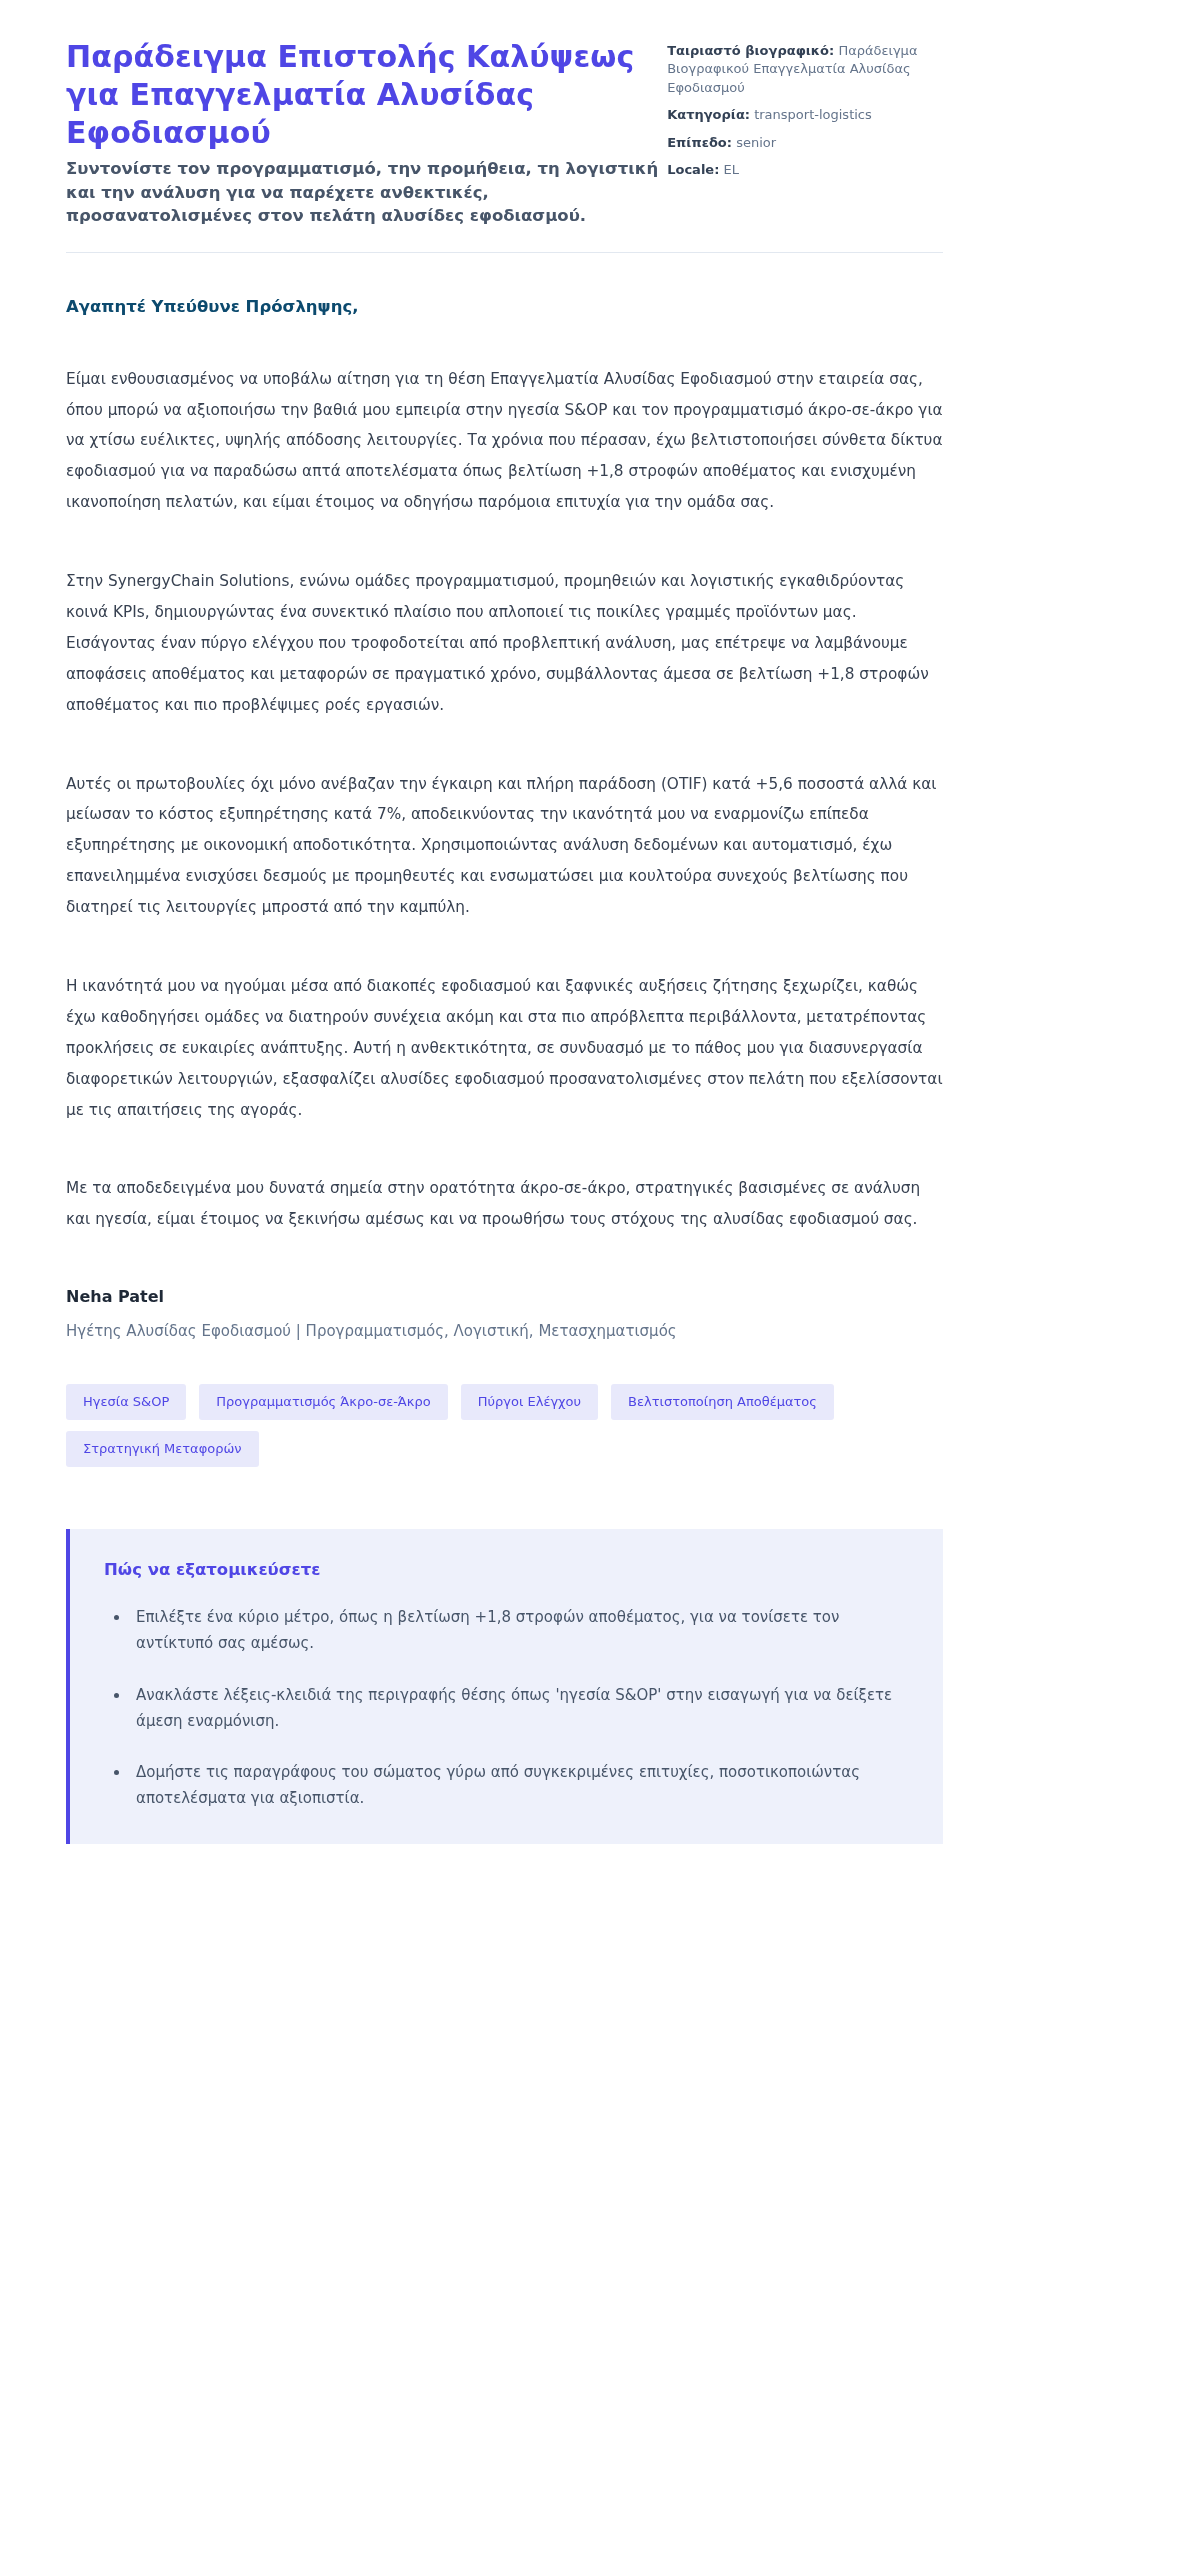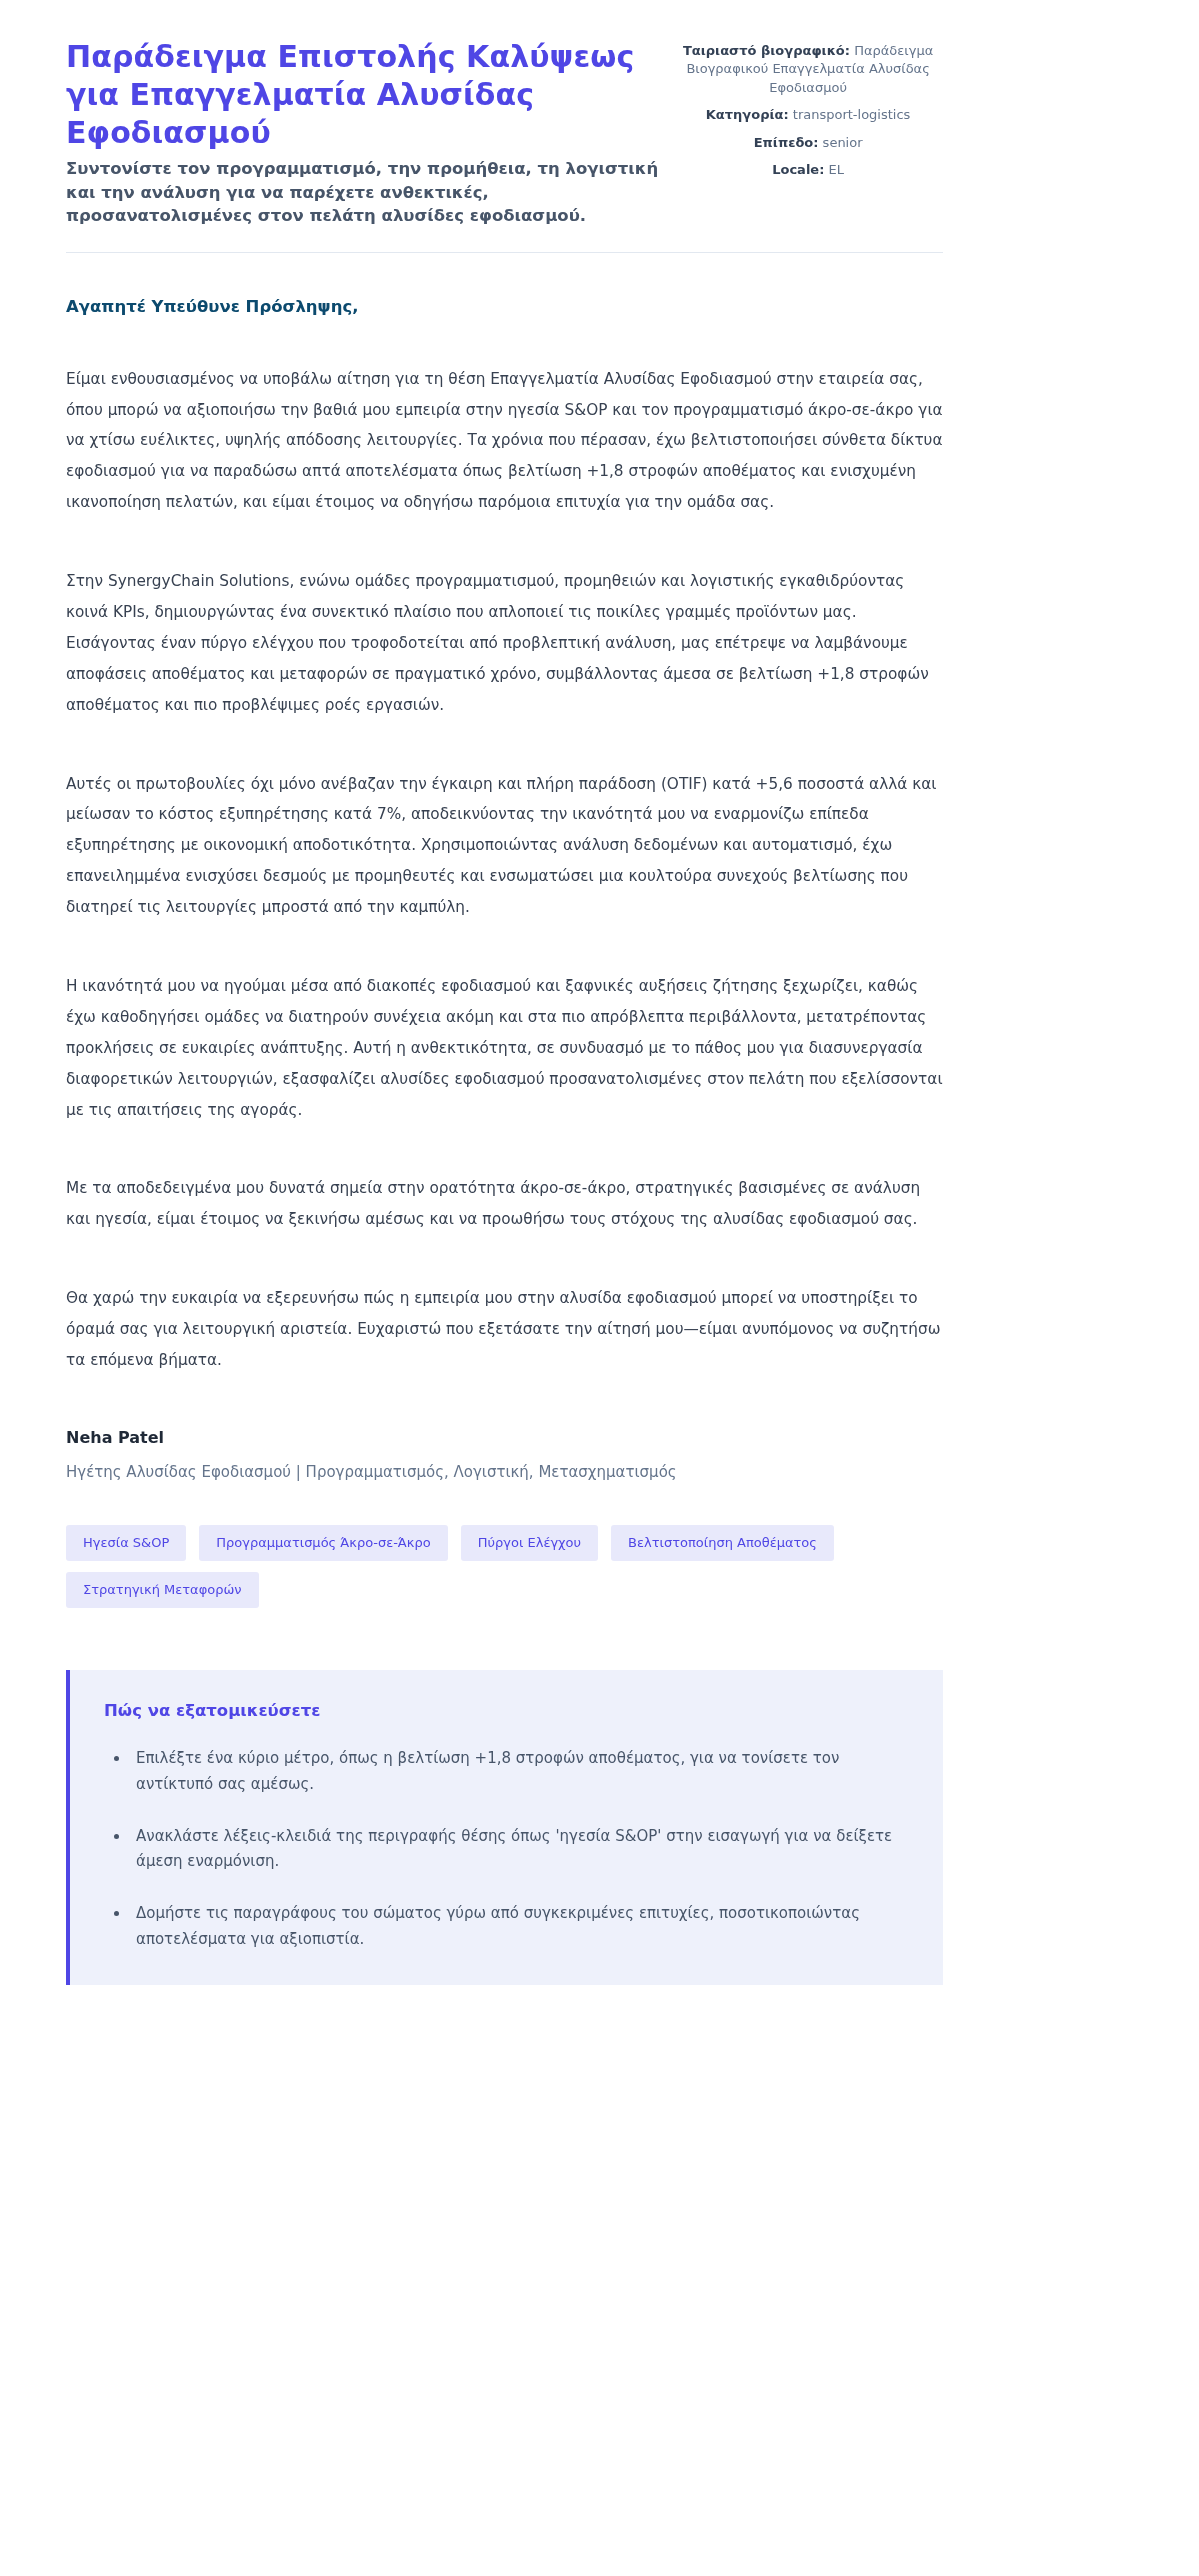--- a/index.html
+++ b/index.html
@@ -41,21 +41,21 @@
   }
   .doc-subtitle {
     margin: 6px 0 0 0;
     font-size: 16.5px;
     line-height: 1.42;
     font-weight: bold;
     color: #475569;
   }
   .header-meta {
     width: 300px;
-    text-align: center;
+    text-align: left;
     font-size: 13px;
     line-height: 1.42;
     color: #64748b;
     padding-top: 4px;
   }
   .header-meta .meta-row {
     margin-bottom: 9px;
   }
   .header-meta .meta-row:last-child {
     margin-bottom: 0;
@@ -193,21 +193,20 @@
   <div class="header-rule"></div>
 
   <div class="letter">
     <p class="salutation">Αγαπητέ Υπεύθυνε Πρόσληψης,</p>
 
     <p class="body-para">Είμαι ενθουσιασμένος να υποβάλω αίτηση για τη θέση Επαγγελματία Αλυσίδας Εφοδιασμού στην εταιρεία σας, όπου μπορώ να αξιοποιήσω την βαθιά μου εμπειρία στην ηγεσία S&amp;OP και τον προγραμματισμό άκρο-σε-άκρο για να χτίσω ευέλικτες, υψηλής απόδοσης λειτουργίες. Τα χρόνια που πέρασαν, έχω βελτιστοποιήσει σύνθετα δίκτυα εφοδιασμού για να παραδώσω απτά αποτελέσματα όπως βελτίωση +1,8 στροφών αποθέματος και ενισχυμένη ικανοποίηση πελατών, και είμαι έτοιμος να οδηγήσω παρόμοια επιτυχία για την ομάδα σας.</p>
     <p class="body-para">Στην SynergyChain Solutions, ενώνω ομάδες προγραμματισμού, προμηθειών και λογιστικής εγκαθιδρύοντας κοινά KPIs, δημιουργώντας ένα συνεκτικό πλαίσιο που απλοποιεί τις ποικίλες γραμμές προϊόντων μας. Εισάγοντας έναν πύργο ελέγχου που τροφοδοτείται από προβλεπτική ανάλυση, μας επέτρεψε να λαμβάνουμε αποφάσεις αποθέματος και μεταφορών σε πραγματικό χρόνο, συμβάλλοντας άμεσα σε βελτίωση +1,8 στροφών αποθέματος και πιο προβλέψιμες ροές εργασιών.</p>
     <p class="body-para">Αυτές οι πρωτοβουλίες όχι μόνο ανέβαζαν την έγκαιρη και πλήρη παράδοση (OTIF) κατά +5,6 ποσοστά αλλά και μείωσαν το κόστος εξυπηρέτησης κατά 7%, αποδεικνύοντας την ικανότητά μου να εναρμονίζω επίπεδα εξυπηρέτησης με οικονομική αποδοτικότητα. Χρησιμοποιώντας ανάλυση δεδομένων και αυτοματισμό, έχω επανειλημμένα ενισχύσει δεσμούς με προμηθευτές και ενσωματώσει μια κουλτούρα συνεχούς βελτίωσης που διατηρεί τις λειτουργίες μπροστά από την καμπύλη.</p>
     <p class="body-para">Η ικανότητά μου να ηγούμαι μέσα από διακοπές εφοδιασμού και ξαφνικές αυξήσεις ζήτησης ξεχωρίζει, καθώς έχω καθοδηγήσει ομάδες να διατηρούν συνέχεια ακόμη και στα πιο απρόβλεπτα περιβάλλοντα, μετατρέποντας προκλήσεις σε ευκαιρίες ανάπτυξης. Αυτή η ανθεκτικότητα, σε συνδυασμό με το πάθος μου για διασυνεργασία διαφορετικών λειτουργιών, εξασφαλίζει αλυσίδες εφοδιασμού προσανατολισμένες στον πελάτη που εξελίσσονται με τις απαιτήσεις της αγοράς.</p>
     <p class="body-para">Με τα αποδεδειγμένα μου δυνατά σημεία στην ορατότητα άκρο-σε-άκρο, στρατηγικές βασισμένες σε ανάλυση και ηγεσία, είμαι έτοιμος να ξεκινήσω αμέσως και να προωθήσω τους στόχους της αλυσίδας εφοδιασμού σας.</p>
-    <p class="body-para">Θα χαρώ την ευκαιρία να εξερευνήσω πώς η εμπειρία μου στην αλυσίδα εφοδιασμού μπορεί να υποστηρίξει το όραμά σας για λειτουργική αριστεία. Ευχαριστώ που εξετάσατε την αίτησή μου—είμαι ανυπόμονος να συζητήσω τα επόμενα βήματα.</p>
 
     <div class="signature">
       <p class="sign-name">Neha Patel</p>
       <p class="sign-role">Ηγέτης Αλυσίδας Εφοδιασμού | Προγραμματισμός, Λογιστική, Μετασχηματισμός</p>
     </div>
 
     <div class="tags">
       <span class="tag">Ηγεσία S&amp;OP</span>
       <span class="tag">Προγραμματισμός Άκρο-σε-Άκρο</span>
       <span class="tag">Πύργοι Ελέγχου</span>

